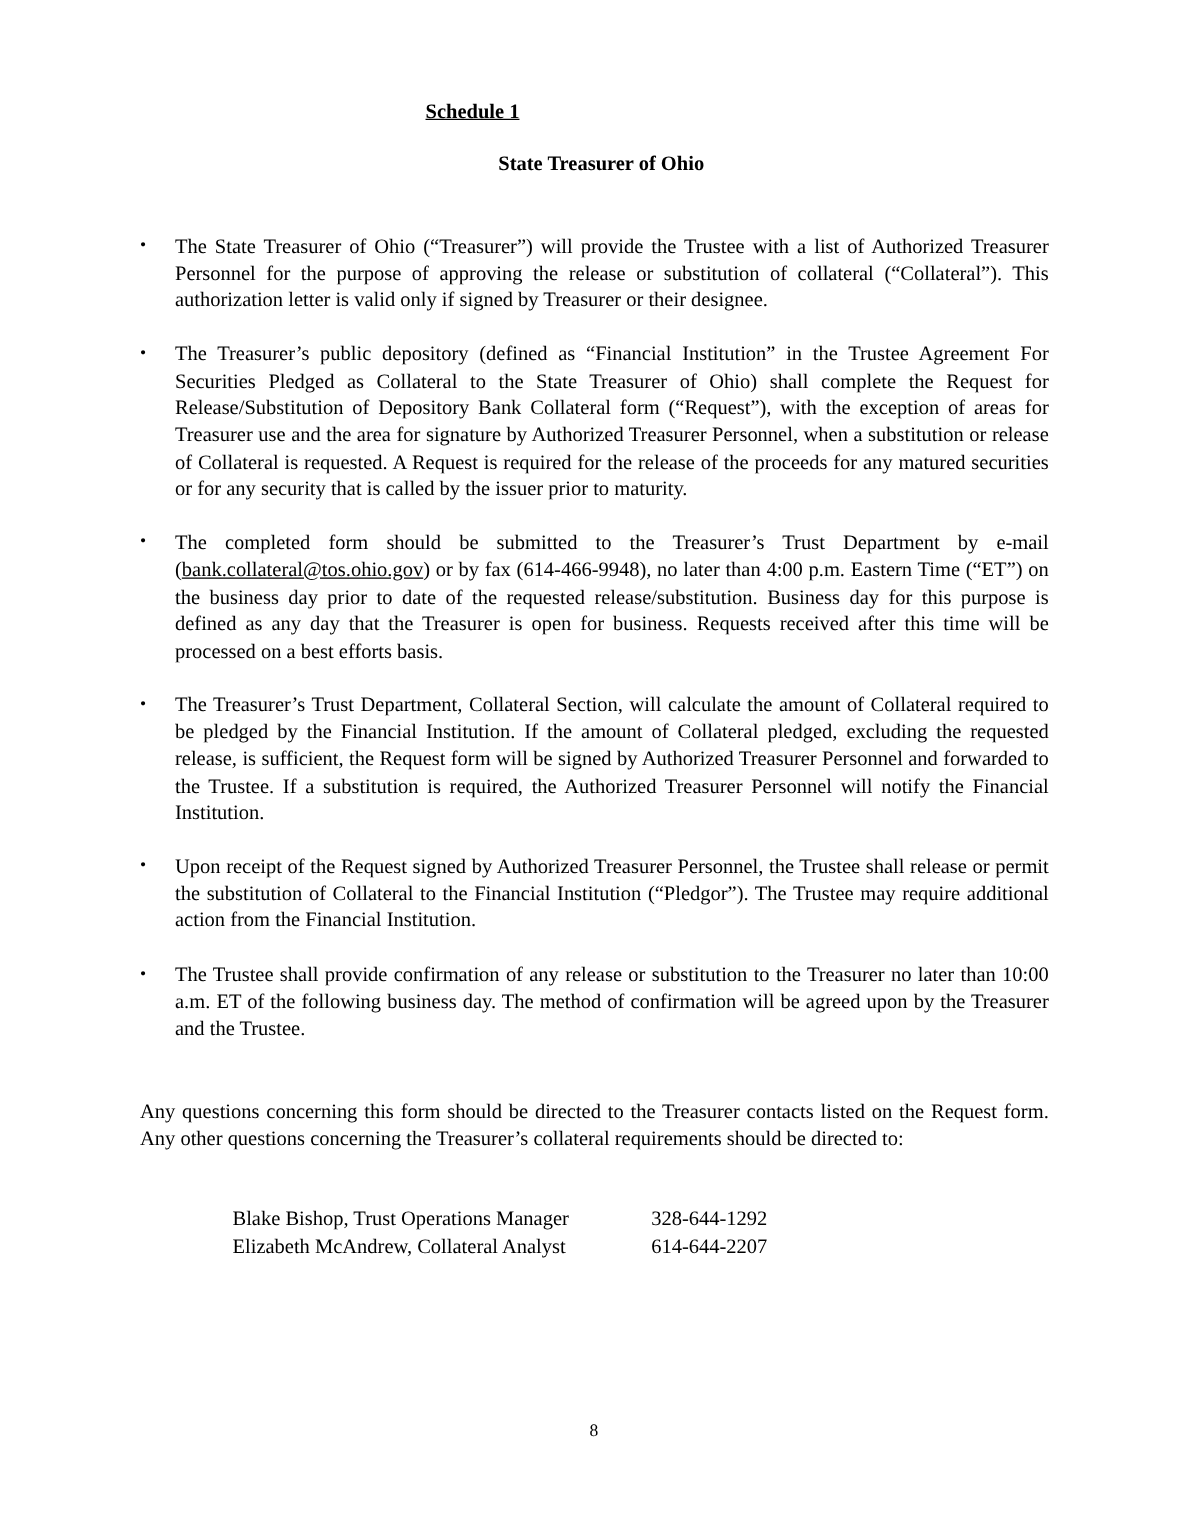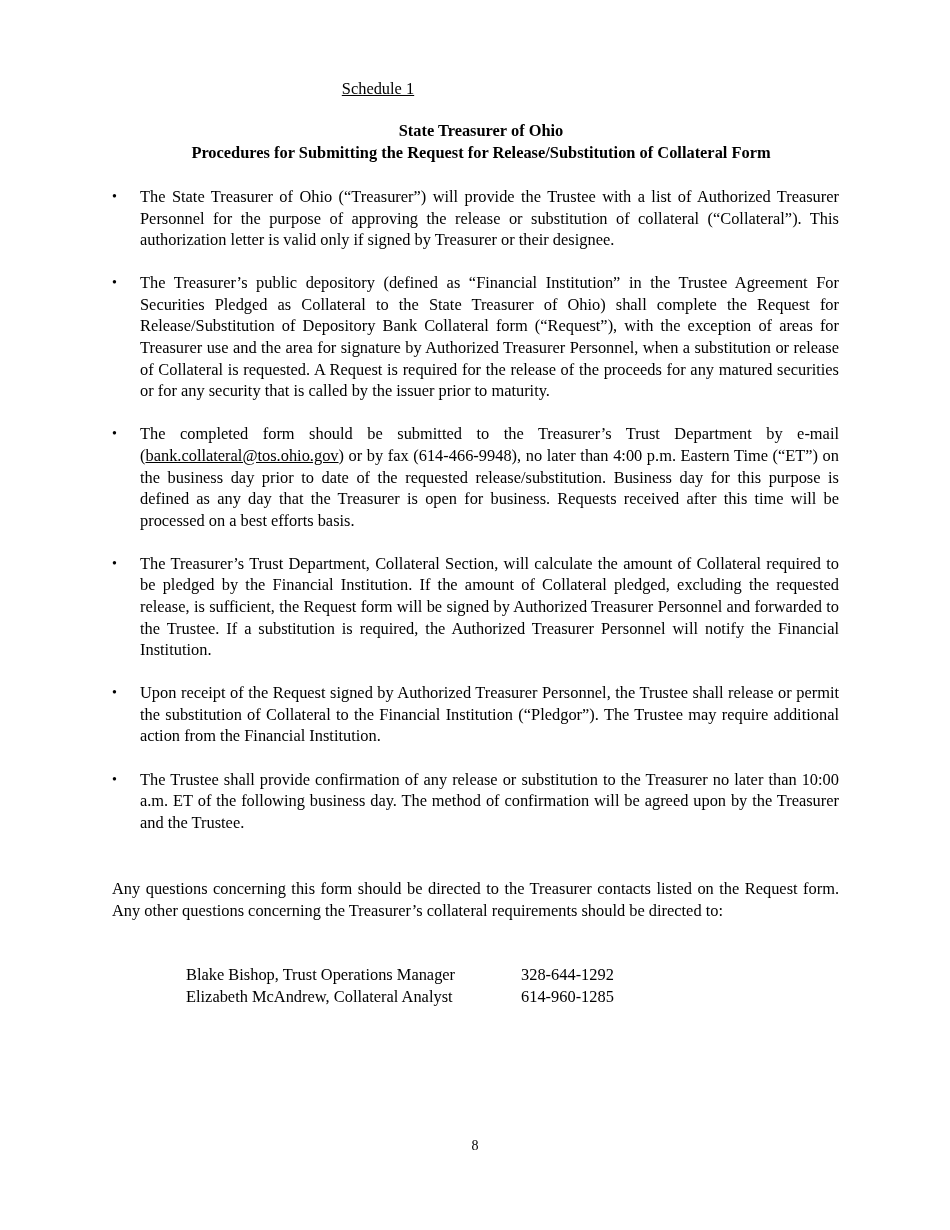--- a/index.html
+++ b/index.html
@@ -1,20 +1,20 @@
 <!DOCTYPE html>
 <html><head>
 <meta charset="utf-8">
 <style>
   html, body { margin: 0; padding: 0; background: #ffffff; }
   body { width: 950px; height: 1230px; position: relative; overflow: hidden;
          font-family: "Liberation Serif", serif; color: #000; font-size: 16.4px; }
   .page { position: absolute; left: 0; top: 0; width: 950px; height: 1230px; }
   .schedule { position: absolute; top: 78px; left: 0; width: 756px; text-align: center;
-              font-weight: normal; text-decoration: underline; font-size: 16.4px; line-height: 22px; }
+              font-weight: bold; text-decoration: underline; font-size: 16.4px; line-height: 22px; }
   .title { position: absolute; top: 120px; left: 0; width: 950px; text-align: center;
            font-weight: bold; font-size: 16.4px; line-height: 22px; }
   .title div { white-space: nowrap; margin-left: 12px; }
   .bullets { position: absolute; left: 112px; top: 186px; width: 727px; margin: 0; padding: 0; list-style: none; }
   .bullet { position: relative; padding-left: 28px; margin-bottom: 21.5px; line-height: 21.6px;
             text-align: justify; }
   .bullet .dot { position: absolute; left: 0; top: 0; font-size: 14px; }
   .email { text-decoration: underline; }
   .closing { position: absolute; left: 112px; top: 878px; width: 727px; line-height: 21.6px; text-align: justify; }
   .contacts { position: absolute; left: 168px; top: 964px; line-height: 21.6px; }
@@ -24,21 +24,20 @@
 </style>
 </head>
 <body>
 
 <div class="page">
 
   <div class="schedule">Schedule 1</div>
 
   <div class="title">
     <div>State Treasurer of Ohio</div>
-    <div>Procedures for Submitting the Request for Release/Substitution of Collateral Form</div>
   </div>
 
   <ul class="bullets">
     <li class="bullet">
       <span class="dot">•</span>
       <span>The State Treasurer of Ohio (“Treasurer”) will provide the Trustee with a list of Authorized Treasurer Personnel for the purpose of approving the release or substitution of collateral (“Collateral”).  This authorization letter is valid only if signed by Treasurer or their designee.</span>
     </li>
     <li class="bullet">
       <span class="dot">•</span>
       <span>The Treasurer’s public depository (defined as “Financial Institution” in the Trustee Agreement For Securities Pledged as Collateral to the State Treasurer of Ohio) shall complete the Request for Release/Substitution of Depository Bank Collateral form (“Request”), with the exception of areas for Treasurer use and the area for signature by Authorized Treasurer Personnel, when a substitution or release of Collateral is requested.  A Request is required for the release of the proceeds for any matured securities or for any security that is called by the issuer prior to maturity.</span>
@@ -63,18 +62,18 @@
 
   <div class="closing">Any questions concerning this form should be directed to the Treasurer contacts listed on the Request form.  Any other questions concerning the Treasurer’s collateral requirements should be directed to:</div>
 
   <div class="contacts">
     <div class="contact-row">
       <span class="contact-name">Blake Bishop, Trust Operations Manager</span>
       <span class="contact-phone">328-644-1292</span>
     </div>
     <div class="contact-row">
       <span class="contact-name">Elizabeth McAndrew, Collateral Analyst</span>
-      <span class="contact-phone">614-960-1285</span>
+      <span class="contact-phone">614-644-2207</span>
     </div>
   </div>
 
   <div class="page-number">8</div>
 </div>
 
 </body></html>

